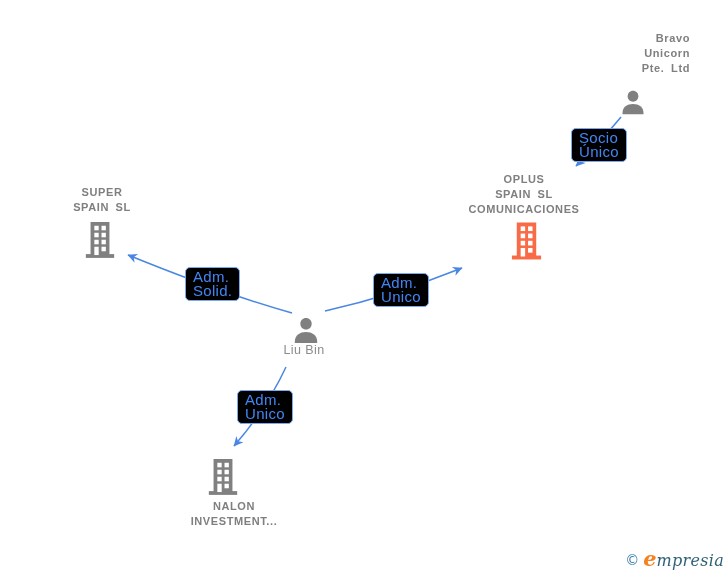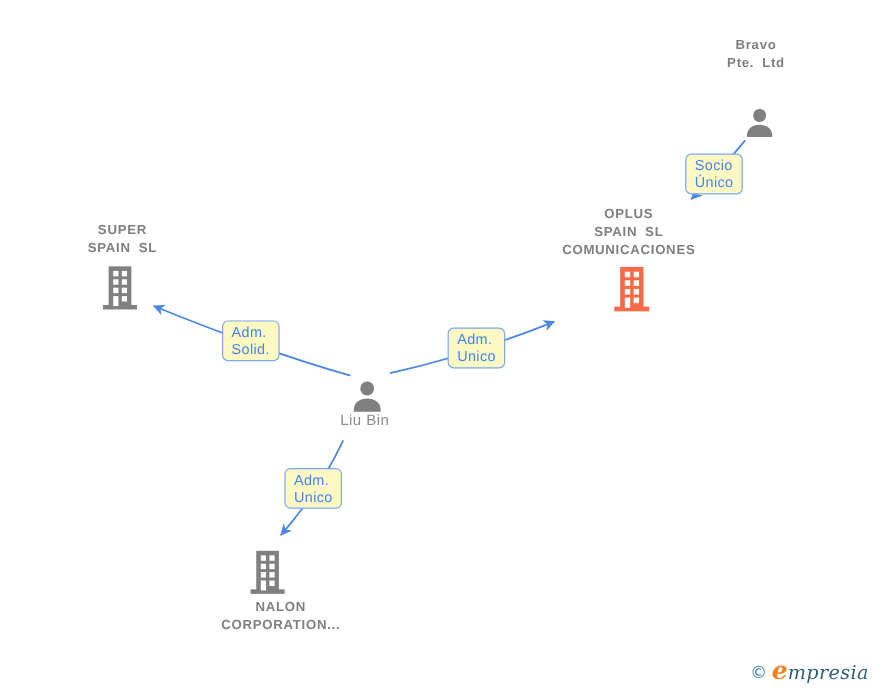--- a/index.html
+++ b/index.html
@@ -47,25 +47,25 @@
   .node-icon {
     position: absolute;
     cursor: pointer;
   }
   .node-icon svg { display: block; width: 100%; height: 100%; }
   .icon-gray   { color: var(--icon-gray, #808080); }
   .icon-orange { color: var(--icon-orange, #f96a47); }
 
   .edge-label {
     position: absolute;
-    background: #fef9c3;
+    background: #000000;
     border: 1.5px solid var(--edge-label-border, #79a9f5);
     border-radius: 5px;
     color: var(--edge-label-text, #4285f4);
-    font-size: 12px;
+    font-size: 15px;
     line-height: 14px;
     padding: 2px 7px;
     letter-spacing: 0.3px;
     white-space: nowrap;
   }
 
   .watermark {
     position: absolute;
     right: 4px;
     bottom: 4px;
@@ -103,22 +103,23 @@
       <marker id="arrowhead" viewBox="0 0 10 10" refX="8.5" refY="5" markerWidth="7.5" markerHeight="7.5" orient="auto-start-reverse">
         <path d="M0.5 0.8 L9 5 L0.5 9.2 L3 5 Z"></path>
       </marker>
     </defs>
     <path class="edge" d="M292 313 Q224 294 128 255" marker-end="url(#arrowhead)"></path>
     <path class="edge" d="M325 311 Q392 296 462 268" marker-end="url(#arrowhead)"></path>
     <path class="edge" d="M286 367 Q267 408 234 446" marker-end="url(#arrowhead)"></path>
     <path class="edge" d="M621 117 Q602 140 576 166" marker-end="url(#arrowhead)"></path>
   </svg>
 
-  <div class="node-label" style="left:570px; top:31px; width:120px;">
+  <div class="node-label" style="left:570px; top:31px; width:120px;text-align:right;">
     <div>Bravo</div>
+    <div>Unicorn</div>
     <div>Pte. Ltd</div>
   </div>
   <div class="node-icon icon-gray" style="left:618px; top:87px; width:30px; height:31px;">
     <svg viewBox="0 0 24 24" fill="currentColor">
       <path d="M12 2.6c2.45 0 4.25 1.85 4.25 4.35S14.45 11.3 12 11.3 7.75 9.45 7.75 6.95 9.55 2.6 12 2.6z"></path>
       <path d="M3.6 21.4v-1c0-4.7 3.7-7.2 8.4-7.2s8.4 2.5 8.4 7.2v1z"></path>
     </svg>
   </div>
 
   <div class="edge-label" style="left:571px; top:128px;">
@@ -203,20 +204,20 @@
         <rect x="19.6" y="13.4" width="4.6" height="4.8"></rect>
         <rect x="12" y="20.8" width="4.6" height="4.8"></rect>
         <rect x="19.6" y="20.8" width="4.6" height="4.8"></rect>
         <rect x="12" y="28.2" width="4.6" height="8.8"></rect>
         <rect x="19.6" y="28.2" width="4.6" height="4.8"></rect>
       </g>
     </svg>
   </div>
   <div class="node-label" style="left:164px; top:499px; width:140px;">
     <div>NALON</div>
-    <div>CORPORATION...</div>
+    <div>INVESTMENT...</div>
   </div>
 
   <div class="watermark">
     <span class="wm-c">©</span><span class="wm-e">e</span><span class="wm-rest">mpresia</span>
   </div>
 
 </div>
 
 </body></html>

